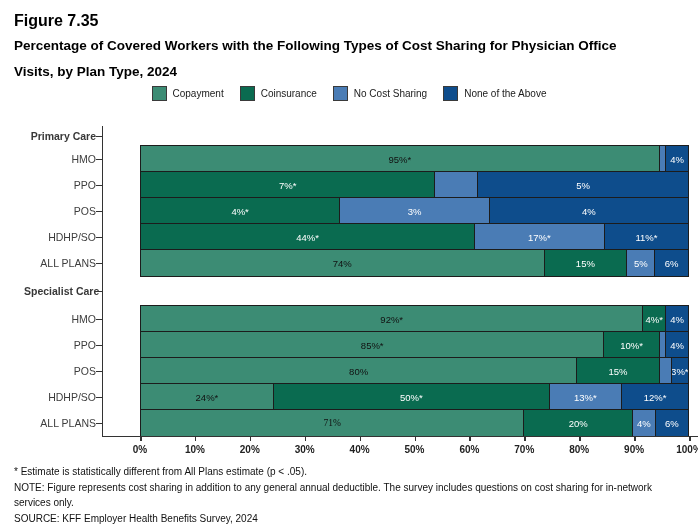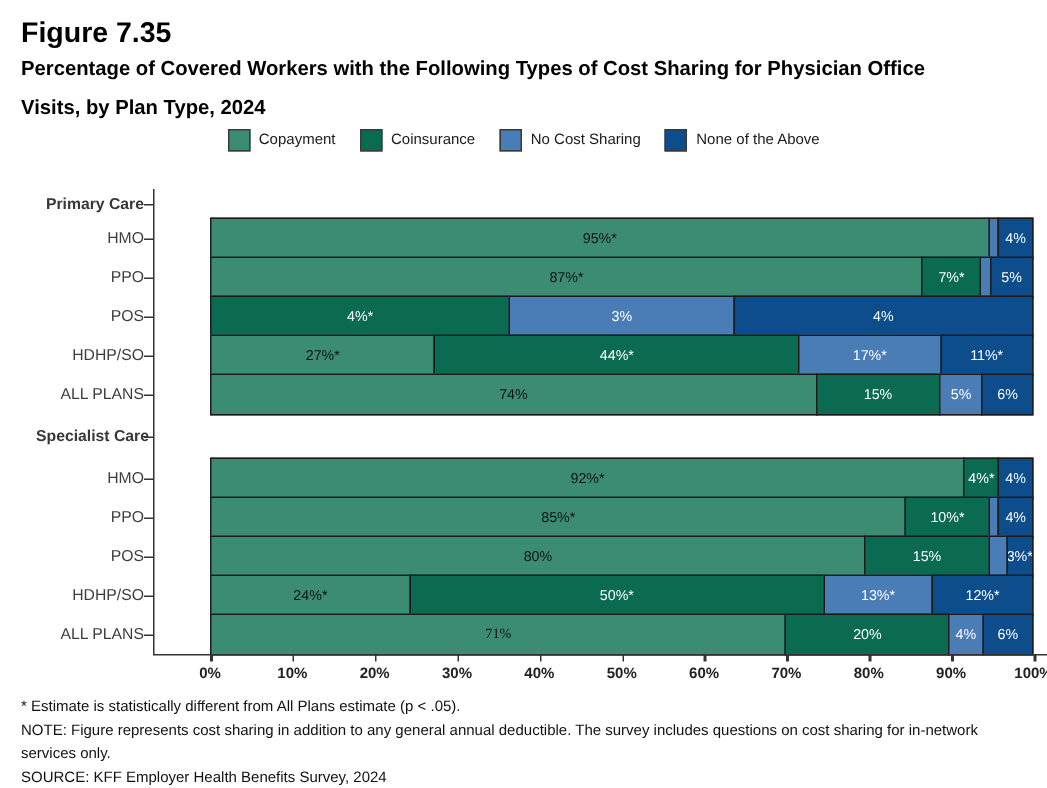--- a/index.html
+++ b/index.html
@@ -1,20 +1,20 @@
 <!DOCTYPE html>
 <html><head>
 <meta charset="utf-8">
 <style>
   html,body{margin:0;padding:0;background:#ffffff;}
   #figure{
     position:relative;width:698px;height:525px;background:#ffffff;
     font-family:"Liberation Sans",sans-serif;overflow:hidden;
   }
-  .fig-num{position:absolute;left:14px;top:12px;font-size:19px;font-weight:bold;color:#000;}
+  .fig-num{position:absolute;left:14px;top:12px;font-size:16px;font-weight:bold;color:#000;}
   .fig-title{position:absolute;left:14px;top:33px;width:630px;font-size:13.5px;font-weight:bold;color:#000;line-height:1.9;}
   .legend{position:absolute;left:0;top:86px;width:698px;display:flex;justify-content:center;align-items:center;gap:16px;}
   .legend-item{display:flex;align-items:center;gap:6px;}
   .legend-swatch{width:15px;height:15px;border:1px solid #3a3a3a;box-sizing:border-box;}
   .legend-label{font-size:10px;color:#1a1a1a;}
   .chart{position:absolute;left:0;top:126px;width:698px;padding-left:24px;}
   .rows{position:relative;}
   .y-line{position:absolute;left:78px;top:0;height:310px;width:0;border-left:1.5px solid #333;}
   .grow{display:flex;align-items:center;}
   .grow.g1{height:20px;}
@@ -78,23 +78,20 @@
             <div class="seg" style="flex-grow: 4; flex-basis: 0px; background: rgb(14, 77, 140);">
               <span style="color: rgb(255, 255, 255);">4%</span>
             </div>
           </div>
         </div>
         <div class="brow">
           <div class="cat">PPO</div>
           <div class="tickdash"></div>
           <div class="axgap"></div>
           <div class="track">
-            <div class="seg" style="flex-grow: 87; flex-basis: 0px; background: rgb(60, 140, 116);">
-              <span style="color: rgb(17, 17, 17);">87%*</span>
-            </div>
             <div class="seg" style="flex-grow: 7; flex-basis: 0px; background: rgb(10, 107, 80);">
               <span style="color: rgb(255, 255, 255);">7%*</span>
             </div>
             <div class="seg" style="flex-grow: 1; flex-basis: 0px; background: rgb(74, 124, 181);"></div>
             <div class="seg" style="flex-grow: 5; flex-basis: 0px; background: rgb(14, 77, 140);">
               <span style="color: rgb(255, 255, 255);">5%</span>
             </div>
           </div>
         </div>
         <div class="brow">
@@ -111,23 +108,20 @@
             <div class="seg" style="flex-grow: 4; flex-basis: 0px; background: rgb(14, 77, 140);">
               <span style="color: rgb(255, 255, 255);">4%</span>
             </div>
           </div>
         </div>
         <div class="brow">
           <div class="cat">HDHP/SO</div>
           <div class="tickdash"></div>
           <div class="axgap"></div>
           <div class="track">
-            <div class="seg" style="flex-grow: 27; flex-basis: 0px; background: rgb(60, 140, 116);">
-              <span style="color: rgb(17, 17, 17);">27%*</span>
-            </div>
             <div class="seg" style="flex-grow: 44; flex-basis: 0px; background: rgb(10, 107, 80);">
               <span style="color: rgb(255, 255, 255);">44%*</span>
             </div>
             <div class="seg" style="flex-grow: 17; flex-basis: 0px; background: rgb(74, 124, 181);">
               <span style="color: rgb(255, 255, 255);">17%*</span>
             </div>
             <div class="seg" style="flex-grow: 11; flex-basis: 0px; background: rgb(14, 77, 140);">
               <span style="color: rgb(255, 255, 255);">11%*</span>
             </div>
           </div>

